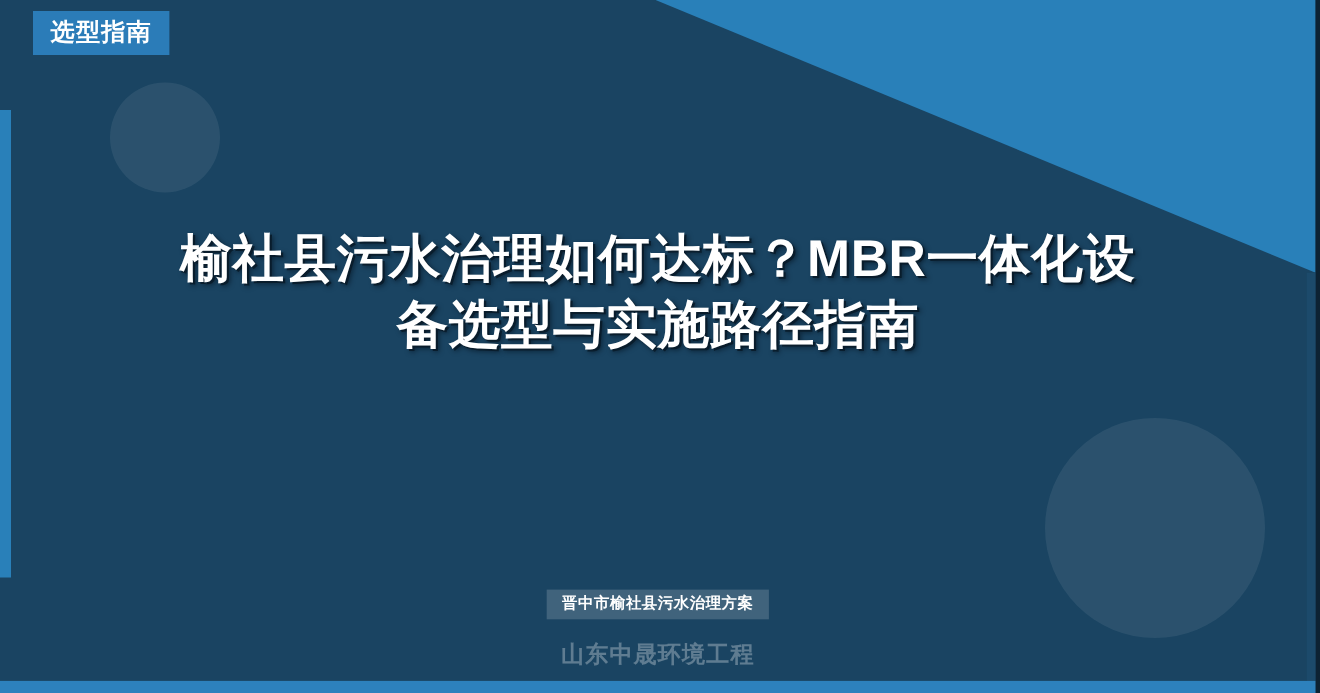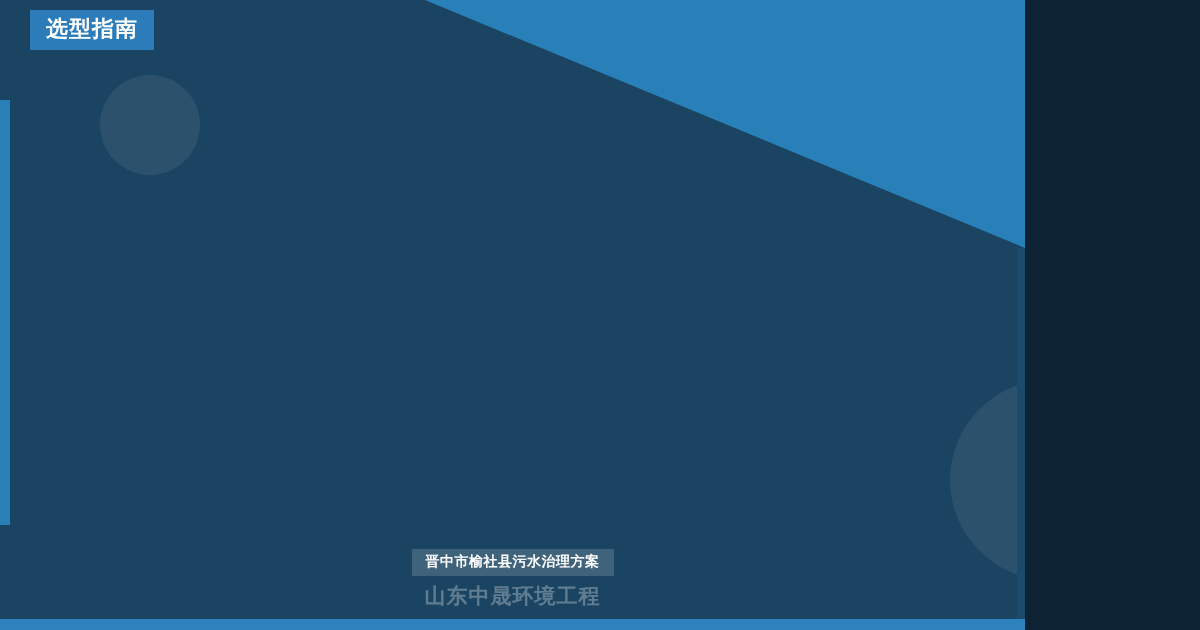--- a/index.html
+++ b/index.html
@@ -6,21 +6,21 @@
     margin: 0;
     padding: 0;
     background: #0d2233;
   }
   body {
     font-family: "Liberation Sans", "DejaVu Sans", sans-serif;
   }
 
   #poster {
     position: relative;
-    width: 1025px;
+    width: 1196px;
     height: 630px;
     overflow: hidden;
     background: #1a4462;
   }
 
   
   .bg-layer {
     position: absolute;
     inset: 0;
     overflow: hidden;
@@ -129,21 +129,21 @@
     padding: 4px 14px 6px 14px;
     background: rgba(255, 255, 255, 0.17);
     color: #ffffff;
     font-size: 14px;
     font-weight: bold;
     letter-spacing: 0.5px;
     line-height: 1.2;
     white-space: nowrap;
   }
   .footer-sub {
-    margin-top: 7px;
+    margin-top: 20px;
     color: rgba(255, 255, 255, 0.30);
     font-size: 21px;
     font-weight: bold;
     letter-spacing: 1px;
     line-height: 1.2;
     white-space: nowrap;
   }
 </style>
 </head>
 <body>
@@ -154,19 +154,22 @@
     <div class="diagonal-wedge"></div>
     <div class="circle circle-a"></div>
     <div class="circle circle-b"></div>
     <div class="edge-accent-left"></div>
     <div class="edge-accent-right"></div>
     <div class="edge-accent-bottom"></div>
   </div>
 
   <div class="badge">选型指南</div>
 
+  <div class="title-wrap">
+    <h1 class="title"><span>榆社县污水治理如何达标？MBR一体化设</span><br><span>备选型与实施路径指南</span></h1>
+  </div>
 
   <div class="footer">
     <div class="footer-pill">晋中市榆社县污水治理方案</div>
     <div class="footer-sub">山东中晟环境工程</div>
   </div>
 
 </div>
 
 </body></html>

